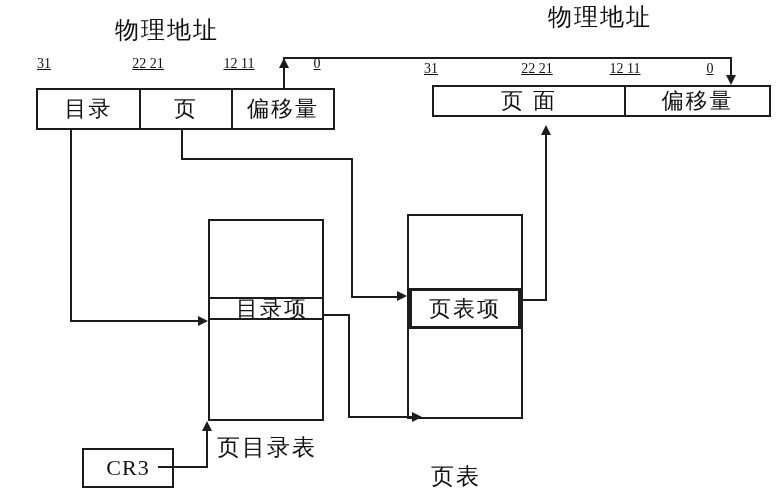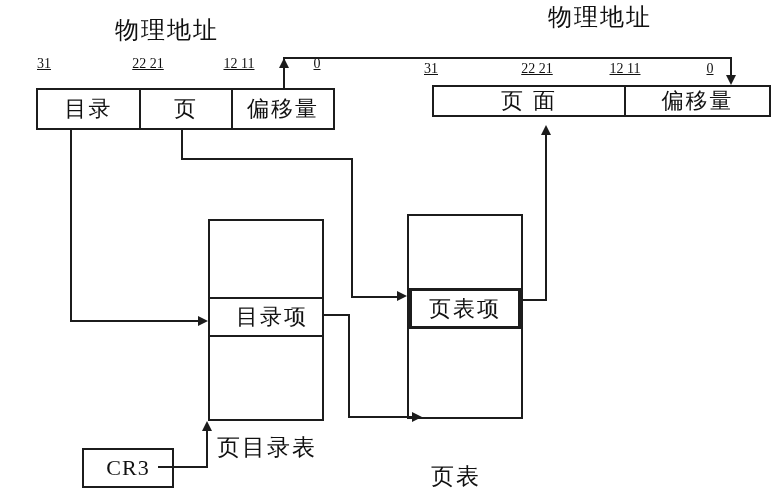--- a/index.html
+++ b/index.html
@@ -66,21 +66,21 @@
     <div class="cell div" style="width:92px;">页</div>
     <div class="cell" style="flex:1;">偏移量</div>
   </div>
 
   <div class="abs fieldbox" style="left:432px;top:85px;width:339px;height:32px;">
     <div class="cell div" style="width:192px;">页 面</div>
     <div class="cell" style="flex:1;">偏移量</div>
   </div>
 
   <div class="abs table" style="left:208px;top:219px;width:116px;height:202px;">
-    <div class="entryrow" style="top:76px;height:40px;padding-left:12px;">目录项</div>
+    <div class="entryrow" style="top:76px;height:23px;padding-left:12px;">目录项</div>
   </div>
 
   <div class="abs table" style="left:407px;top:214px;width:116px;height:205px;">
     <div class="entryrow bold" style="top:72px;height:41px;">页表项</div>
   </div>
 
   <div class="abs smallbox" style="left:82px;top:448px;width:92px;height:40px;">CR3</div>
 
   <div class="abs caption" style="left:217px;top:432px;">页目录表</div>
   <div class="abs caption" style="left:431px;top:461px;">页表</div>

